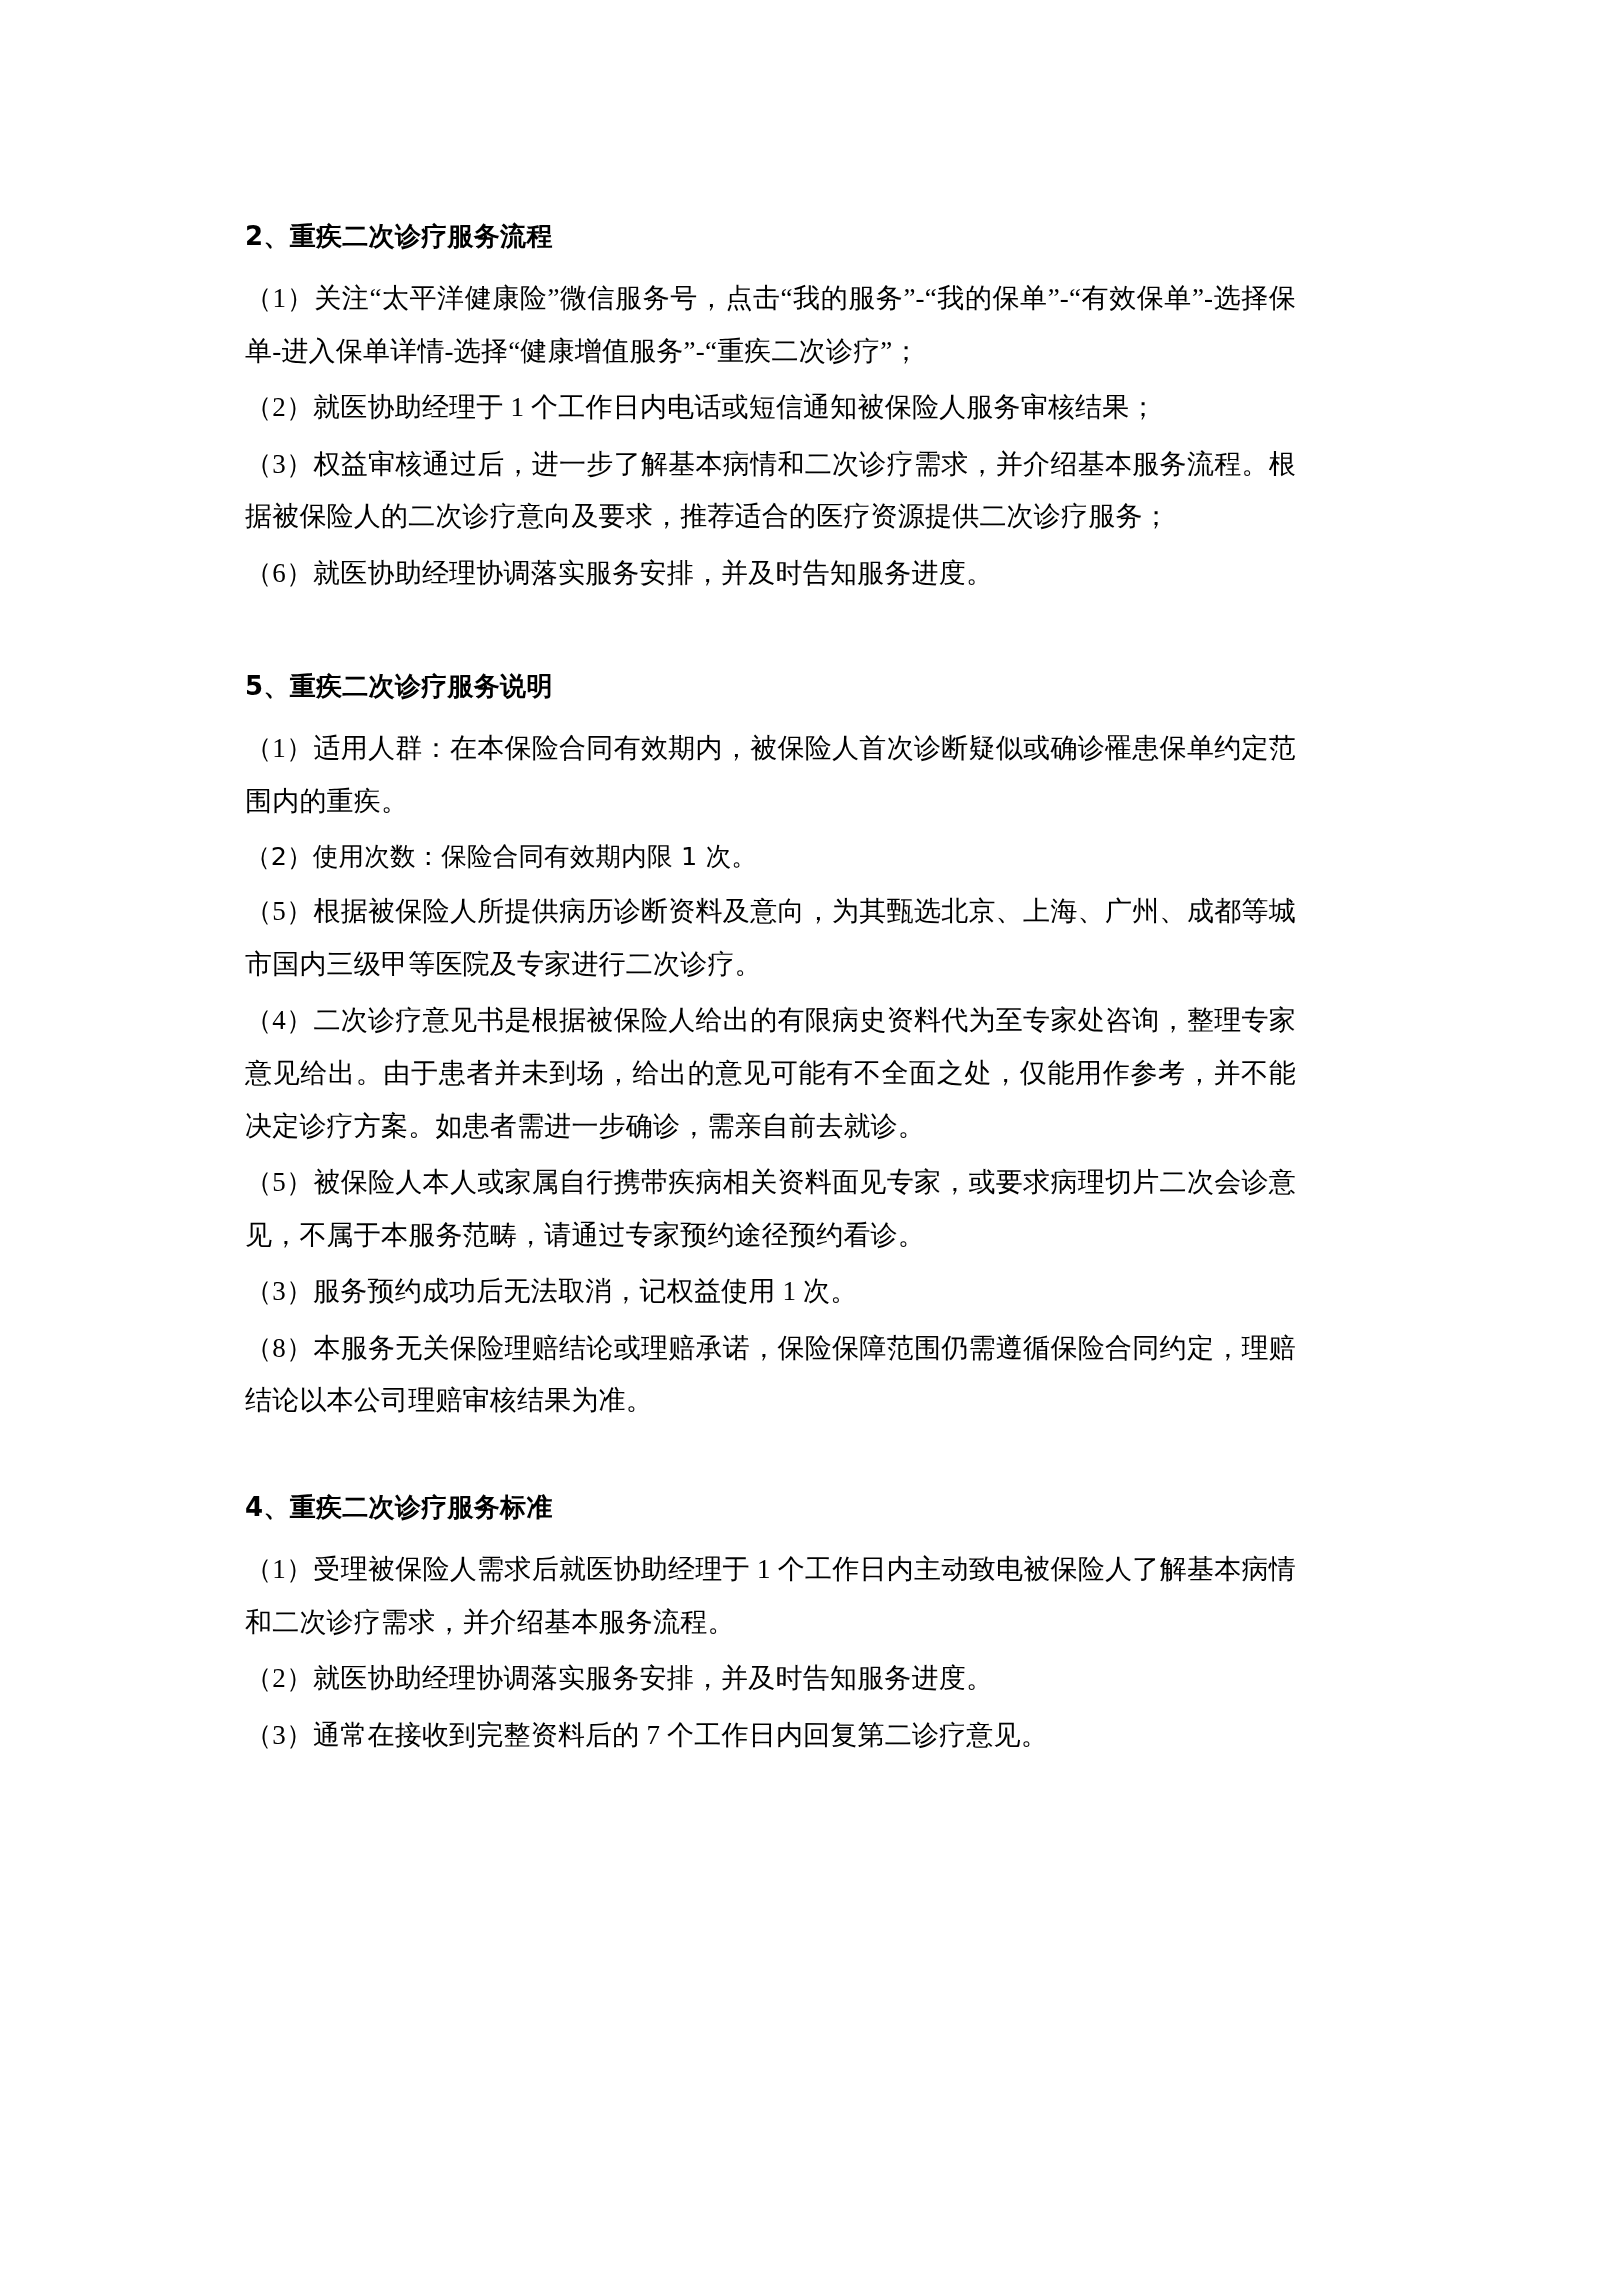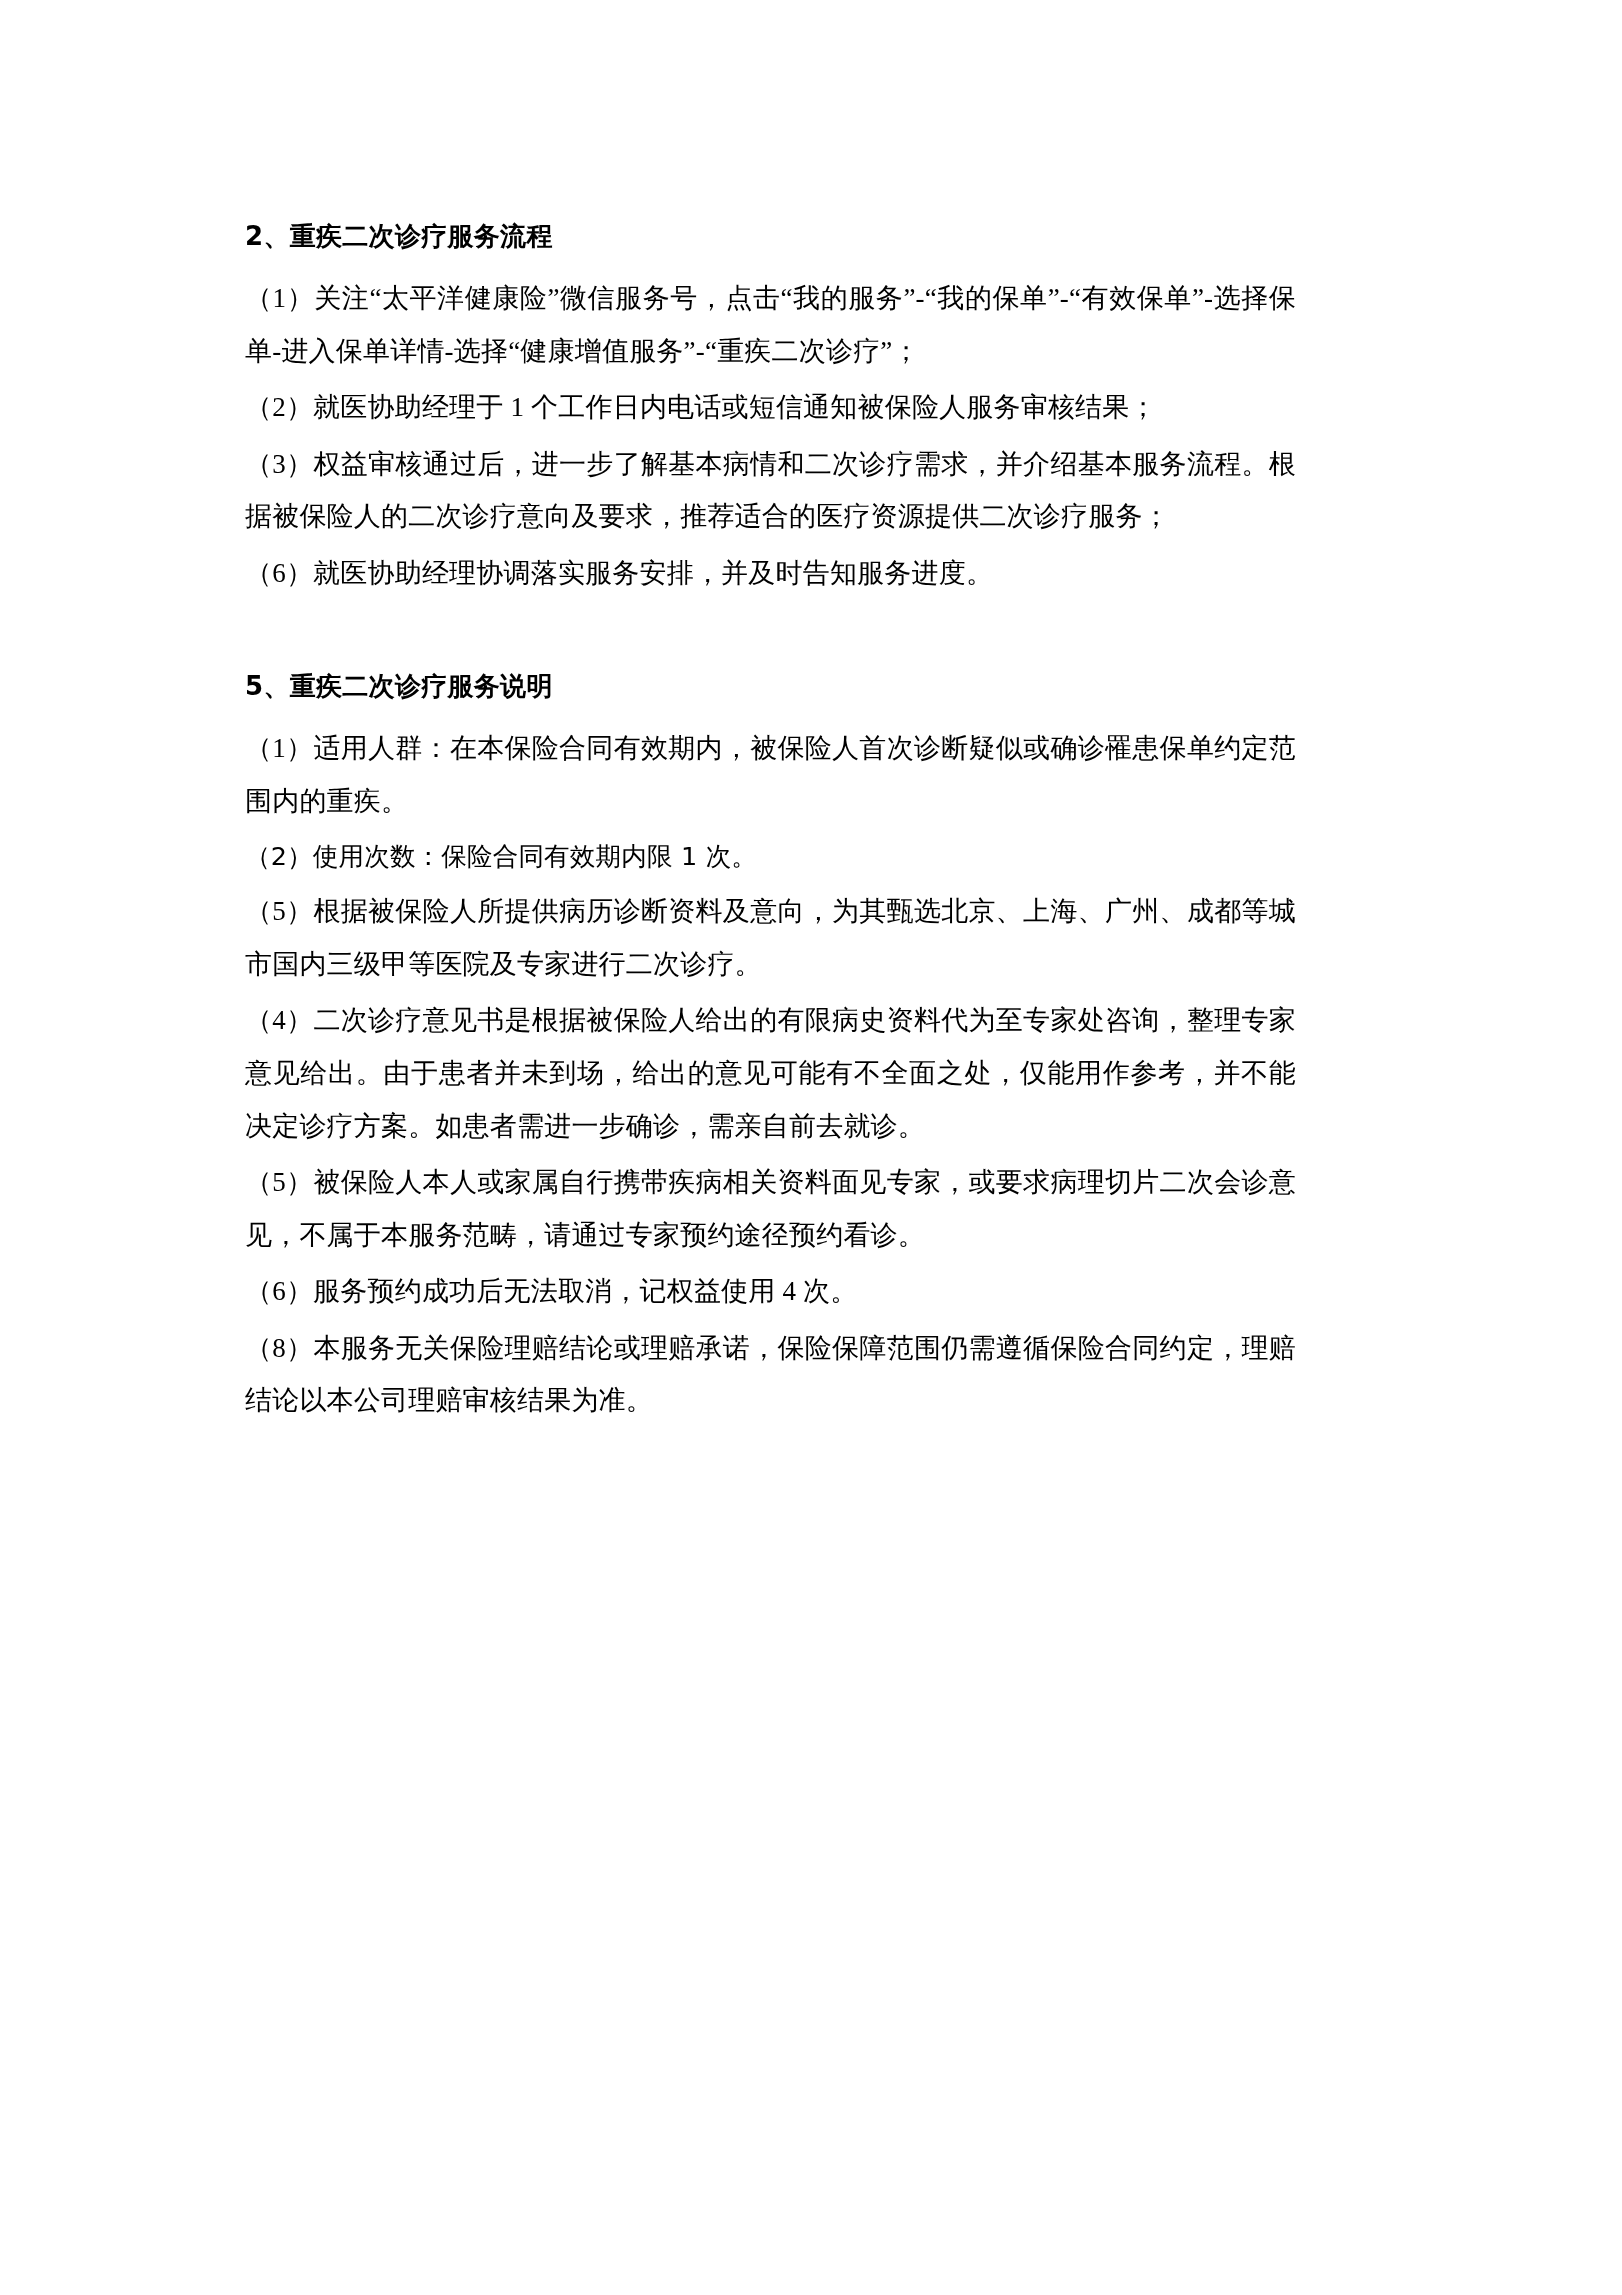--- a/index.html
+++ b/index.html
@@ -67,21 +67,27 @@
 
   <div class="gap-lg"></div>
 
   <div class="section">
     <div class="heading">5、重疾二次诊疗服务说明</div>
     <p class="para">（1）适用人群：在本保险合同有效期内，被保险人首次诊断疑似或确诊罹患保单约定范围内的重疾。</p>
     <p class="para bold">（2）使用次数：保险合同有效期内限 1 次。</p>
     <p class="para">（5）根据被保险人所提供病历诊断资料及意向，为其甄选北京、上海、广州、成都等城市国内三级甲等医院及专家进行二次诊疗。</p>
     <p class="para">（4）二次诊疗意见书是根据被保险人给出的有限病史资料代为至专家处咨询，整理专家意见给出。由于患者并未到场，给出的意见可能有不全面之处，仅能用作参考，并不能决定诊疗方案。如患者需进一步确诊，需亲自前去就诊。</p>
     <p class="para">（5）被保险人本人或家属自行携带疾病相关资料面见专家，或要求病理切片二次会诊意见，不属于本服务范畴，请通过专家预约途径预约看诊。</p>
-    <p class="para">（6）服务预约成功后无法取消，记权益使用 4 次。</p>
+    <p class="para">（3）服务预约成功后无法取消，记权益使用 1 次。</p>
     <p class="para">（8）本服务无关保险理赔结论或理赔承诺，保险保障范围仍需遵循保险合同约定，理赔结论以本公司理赔审核结果为准。</p>
   </div>
 
   <div class="gap-md"></div>
 
+  <div class="section">
+    <div class="heading">4、重疾二次诊疗服务标准</div>
+    <p class="para">（1）受理被保险人需求后就医协助经理于 1 个工作日内主动致电被保险人了解基本病情和二次诊疗需求，并介绍基本服务流程。</p>
+    <p class="para">（2）就医协助经理协调落实服务安排，并及时告知服务进度。</p>
+    <p class="para">（3）通常在接收到完整资料后的 7 个工作日内回复第二诊疗意见。</p>
+  </div>
 
 </div>
 
 
 </body></html>

